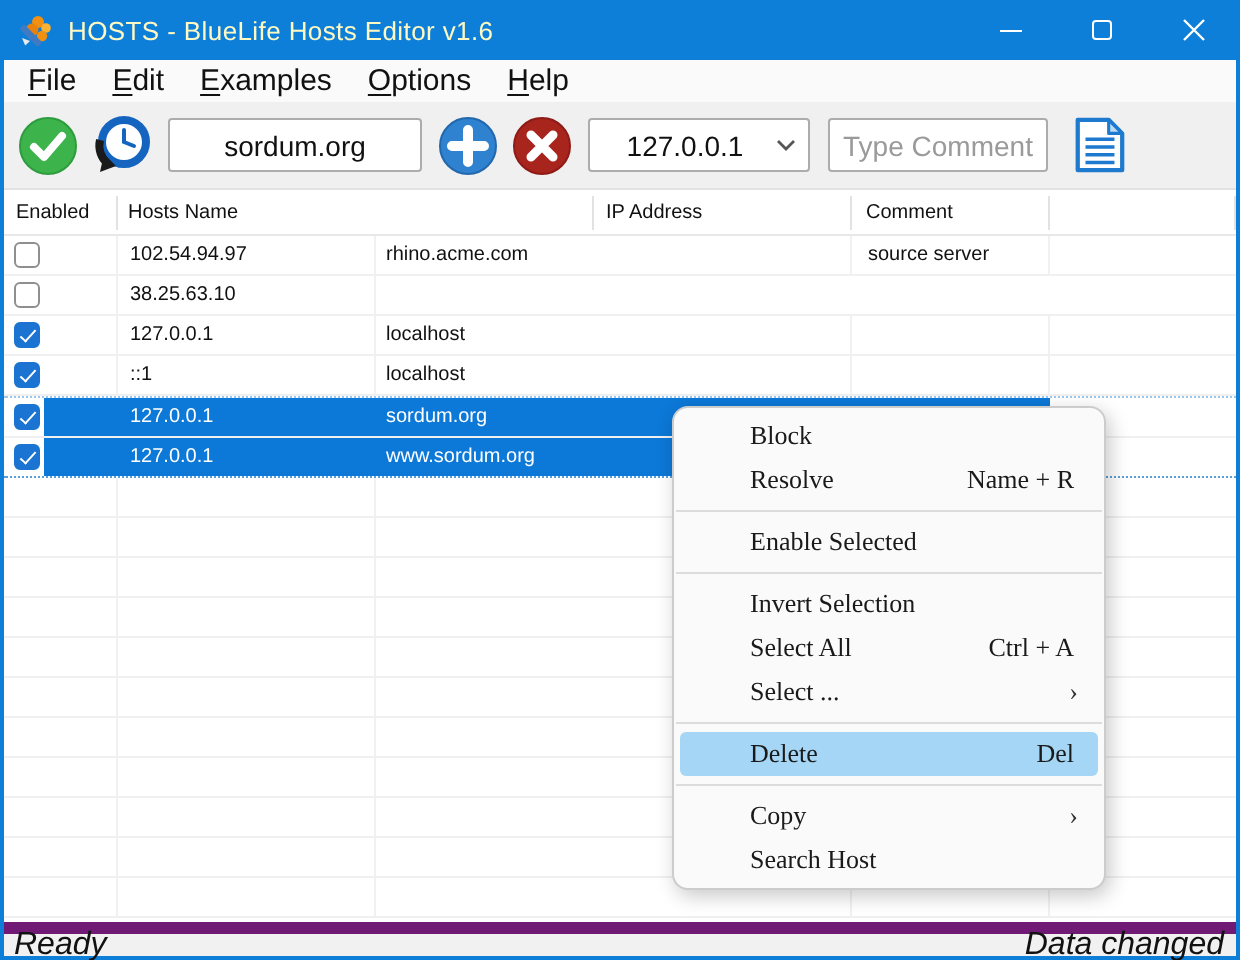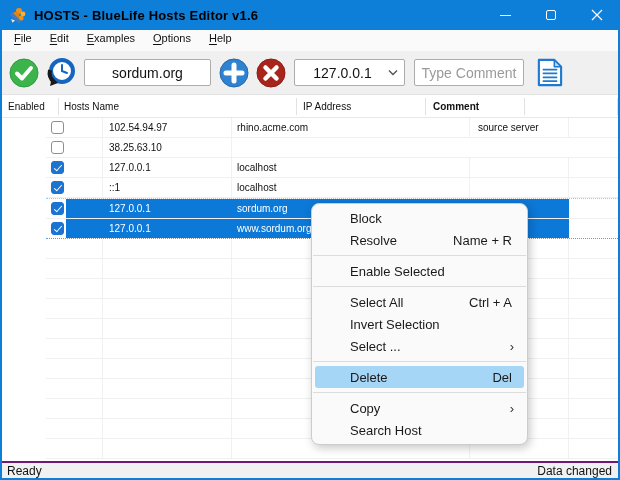--- a/index.html
+++ b/index.html
@@ -1,32 +1,32 @@
 <!DOCTYPE html>
 <html><head>
 <meta charset="utf-8">
 <style>
   * { margin:0; padding:0; box-sizing:border-box; }
   html,body { width:620px; height:480px; font-family:"Liberation Sans", sans-serif; background:#fff; }
   .window { position:relative; width:620px; height:480px; overflow:hidden; background:#fff; }
 
   
-  .titlebar { height:30px; background:#0E7FD9; display:flex; align-items:center; color:#000000;font-weight:bold; }
+  .titlebar { height:30px; background:#0E7FD9; display:flex; align-items:center; color:#fef9c3; }
   .app-icon { width:18px; height:18px; margin:0 7px 0 9px; flex:0 0 auto; }
   .title-text { font-size:13px; letter-spacing:.2px; }
   .win-controls { margin-left:auto; display:flex; height:100%; }
   .win-btn { width:46px; height:100%; display:flex; align-items:center; justify-content:center; cursor:default; }
   .glyph-min { width:11px; height:1px; background:#fff; }
   .glyph-max { width:10px; height:10px; border:1px solid #fff; border-radius:2px; }
 
   
   .frame { position:absolute; top:30px; left:0; right:0; bottom:0; border:2px solid #0E7FD9; border-top:none; display:flex; flex-direction:column; background:#fff; }
 
   
-  .menubar { height:21px; background:#FAFAFA; display:flex; padding-left:3px; font-size:11px; color:#111; }
+  .menubar { height:21px; background:#FAFAFA; display:flex; padding-left:3px; font-size:15px; color:#111; }
   .menubar .mitem { padding:2px 9px; cursor:default; }
   .menubar .mitem u { text-decoration:underline; text-underline-offset:2px; }
 
   
   .toolbar { height:44px; background:#F0F0F0; border-bottom:1px solid #E2E2E2; display:flex; align-items:center; }
   .tb-btn { flex:0 0 auto; width:30px; height:30px; cursor:default; }
   .tb-btn svg { width:100%; height:100%; display:block; }
   .i-check { margin-left:7px; }
   .i-clock { margin-left:7px; }
   .host-input { width:127px; height:27px; margin-left:8px; border:1px solid #ACACAC; border-radius:2px; background:#fff; text-align:center; font-size:14px; font-family:"Liberation Sans",sans-serif; color:#111; }
@@ -36,48 +36,48 @@
   .combo .combo-val { flex:1; text-align:center; padding-right:14px; }
   .combo svg { position:absolute; right:6px; top:9px; }
   .comment-input { width:110px; height:27px; margin-left:9px; border:1px solid #ACACAC; border-radius:2px; background:#fff; text-align:center; font-size:14px; font-family:"Liberation Sans",sans-serif; color:#a16207; }
   .comment-input::placeholder { color:#9a9a9a; opacity:1; }
   .i-doc { margin-left:11px; width:29px; height:29px; }
 
   
   .table { flex:1; background:#fff; overflow:hidden; display:flex; flex-direction:column; font-size:10px; color:#111; }
   .thead { display:flex; height:23px; align-items:center; border-bottom:1px solid #E8E8E8; flex:0 0 auto; background:#fff; }
   .thead .hcell { height:17px; line-height:17px; border-right:1px solid #E2E2E2; }
-  .trow { display:flex; height:20px; border-bottom:1px solid #F0F0F0; flex:0 0 auto;margin-left:44px; }
+  .trow { display:flex; height:20px; border-bottom:1px solid #F0F0F0; flex:0 0 auto; }
   .cell { height:100%; border-right:1px solid #F1F1F1; white-space:nowrap; overflow:hidden; display:flex; align-items:center; }
   .c-en { width:57px; padding-left:6px; position:relative; }
   .c-ip { width:129px; padding-left:6px; }
   .c-host { width:238px; padding-left:5px; }
   .c-com { width:99px; padding-left:8px; }
   .c-x { flex:1; border-right:none; }
   .thead .c-en { padding-left:6px; }
-  .thead .c-com { padding-left:7px;font-weight:bold; }
+  .thead .c-com { padding-left:7px; }
 
   .checkbox { width:13px; height:13px; border:1px solid #8F8F8F; border-radius:3px; background:#fff; position:relative; flex:0 0 auto; margin-left:-1px; }
   .checkbox.checked { background:#1B74D1; border-color:#1B74D1; }
   .checkbox.checked::after { content:""; position:absolute; left:4px; top:1px; width:3px; height:7px; border-right:1.6px solid #fff; border-bottom:1.6px solid #fff; transform:rotate(42deg); }
 
   .trow.selected .cell { background:#0C78D7; color:#fff; border-right-color:#0C78D7; }
   .trow.selected .c-en { background:#fff; }
   .trow.selected .c-en::after { content:""; position:absolute; left:20px; top:0; right:0; bottom:0; background:#0C78D7; }
   .trow.selected .c-x { background:#fff; }
   .trow.sel-first { border-top:1px dotted #9CC8EF; height:21px; }
   .trow.sel-last { border-bottom:1px dotted #5A9FD9; }
 
   
-  .statusbar { height:17px; background:#F1F1F1; border-top:2px solid #701a75; display:flex; align-items:center; font-size:12px; color:#111; flex:0 0 auto; }
+  .statusbar { height:17px; background:#F1F1F1; border-top:6px solid #701a75; display:flex; align-items:center; font-size:16px; color:#111; flex:0 0 auto;font-style:italic; }
   .status-left { padding-left:5px; }
   .status-right { margin-left:auto; padding-right:6px; }
 
   
-  .context-menu { position:absolute; left:311px; top:203px; width:217px; background:#FAFAFA; border:1px solid #CCCCCC; border-radius:8px; box-shadow:2px 3px 10px rgba(0,0,0,.22); padding:3px 0; z-index:50; font-size:13px; color:#1a1a1a; }
+  .context-menu { position:absolute; left:336px; top:203px; width:217px; background:#FAFAFA; border:1px solid #CCCCCC; border-radius:8px; box-shadow:2px 3px 10px rgba(0,0,0,.22); padding:3px 0; z-index:50; font-size:13px; color:#1a1a1a;font-family:Liberation Serif, serif; }
   .cm-item { height:22px; display:flex; align-items:center; padding:0 12px 0 35px; margin:0 3px; border-radius:3px; position:relative; cursor:default; }
   .cm-label { flex:1; }
   .cm-shortcut { margin-left:12px; }
   .cm-arrow { position:absolute; right:10px; font-size:13px; color:#333; }
   .cm-sep { height:1px; background:#DCDCDC; margin:4px 1px; }
   .cm-item.highlight { background:#A6D6F6; }
 </style>
 </head>
 <body>
 
@@ -318,26 +318,26 @@
       <span class="cm-label">Resolve</span>
       <span class="cm-shortcut">Name + R</span>
     </div>
     <div class="cm-sep"></div>
     <div class="cm-item">
       <span class="cm-label">Enable Selected</span>
       <span class="cm-shortcut"></span>
     </div>
     <div class="cm-sep"></div>
     <div class="cm-item">
+      <span class="cm-label">Invert Selection</span>
+      <span class="cm-shortcut"></span>
+    </div>
+    <div class="cm-item">
       <span class="cm-label">Select All</span>
       <span class="cm-shortcut">Ctrl + A</span>
-    </div>
-    <div class="cm-item">
-      <span class="cm-label">Invert Selection</span>
-      <span class="cm-shortcut"></span>
     </div>
     <div class="cm-item">
       <span class="cm-label">Select ...</span>
       <span class="cm-arrow">›</span>
     </div>
     <div class="cm-sep"></div>
     <div class="cm-item highlight">
       <span class="cm-label">Delete</span>
       <span class="cm-shortcut">Del</span>
     </div>

